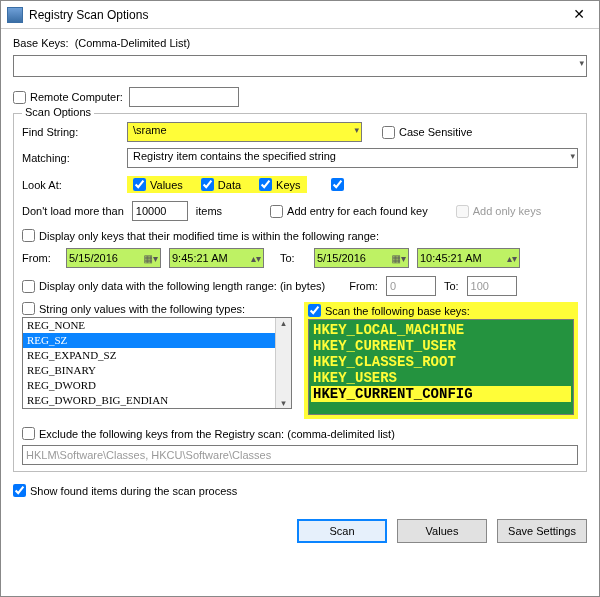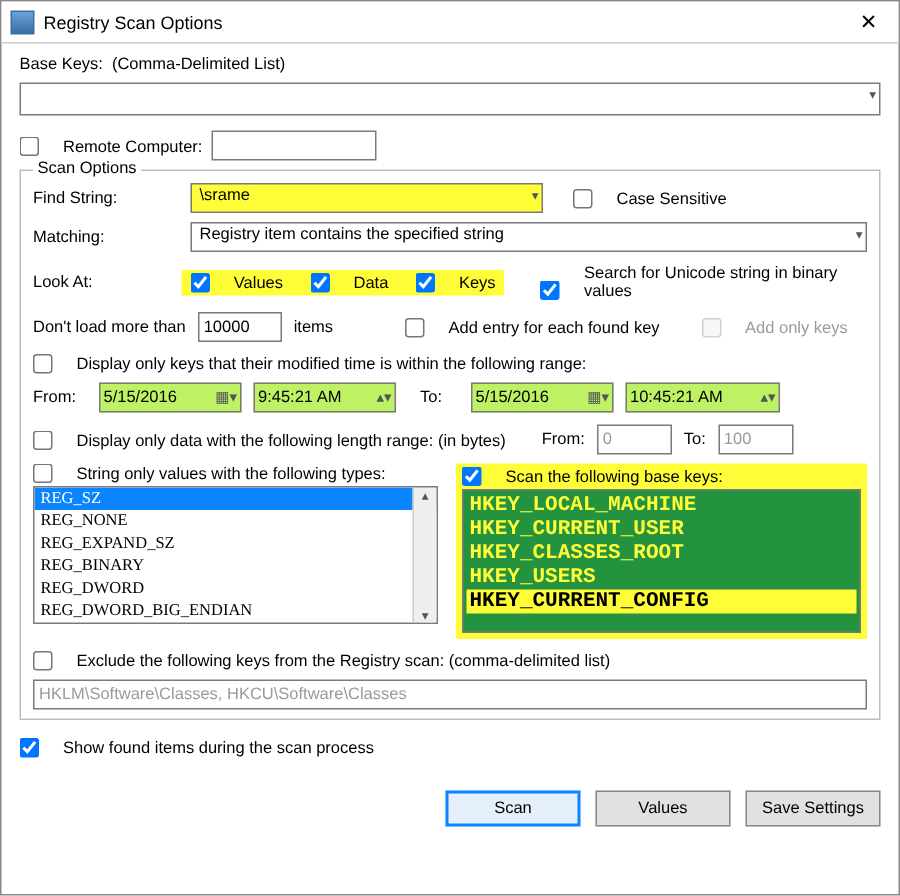--- a/index.html
+++ b/index.html
@@ -50,21 +50,21 @@
   .fieldset {
     border: 1px solid #bdbdbd;
     padding: 8px 8px 6px 8px;
     margin-top: 4px;
     position: relative;
   }
   .fieldset > .legend {
     position: absolute; top: -8px; left: 8px;
     background: #fff; padding: 0 3px; font-size: 11px;
   }
-  .chk { display: inline-flex; align-items: flex-end; gap: 16px; }
+  .chk { display: inline-flex; align-items: center; gap: 4px; }
   .chk input { margin: 0; width: 13px; height: 13px; }
   .hl { background: #fffd38; }
   .hl-inline { background: #fffd38; padding: 1px 2px; }
   .disabled { color: #9a9a9a; }
   .reg-list {
     border: 1px solid #7a7a7a; background: #fff;
     height: 92px; overflow: hidden; position: relative;
     font-family: "Segoe UI", Tahoma; font-size: 11px;
   }
   .reg-list .sb {
@@ -164,21 +164,20 @@
             <input type="checkbox" checked="" style="">
             <span>Data</span>
           </label>
         <label class="chk">
             <input type="checkbox" checked="" style="">
             <span>Keys</span>
           </label>
       </span>
       <label class="chk" style="margin-left:14px;">
         <input type="checkbox" checked="" style="">
-        <span>Search for Unicode string in binary values</span>
       </label>
     </div>
 
     <div class="row" style="gap:8px; margin-top:8px;">
       <span>Don't load more than</span>
       <input class="input" style="width: 56px;" value="10000">
       <span>items</span>
       <label class="chk" style="margin-left:40px;">
         <input type="checkbox" style="">
           <span>Add entry for each found key</span>
@@ -228,22 +227,22 @@
     </div>
 
     <div class="grid2" style="margin-top:6px;">
       <div>
         <label class="chk" style="margin-bottom:2px; display:flex;">
           <input type="checkbox" style="">
             <span>String only values with the following types:</span>
         </label>
         <div class="reg-list">
           <div id="reg-items">
+              <div class="item">REG_NONE</div>
               <div class="item sel">REG_SZ</div>
-              <div class="item">REG_NONE</div>
               <div class="item">REG_EXPAND_SZ</div>
               <div class="item">REG_BINARY</div>
               <div class="item">REG_DWORD</div>
               <div class="item">REG_DWORD_BIG_ENDIAN</div>
             </div>
           <div class="sb">
               <span>▴</span>
               <span>▾</span>
             </div>
         </div>

